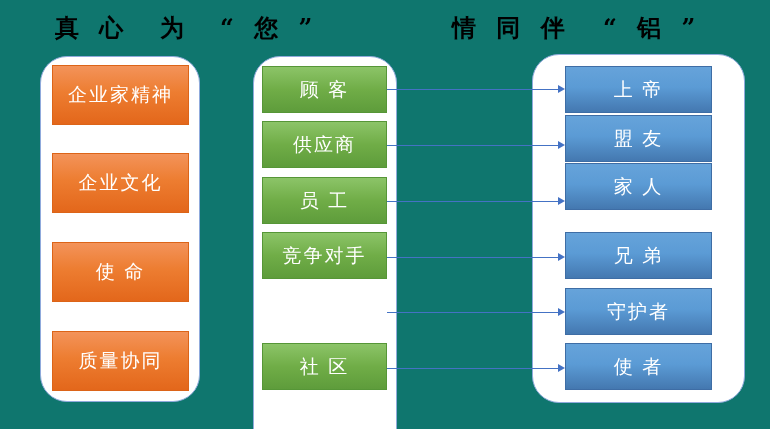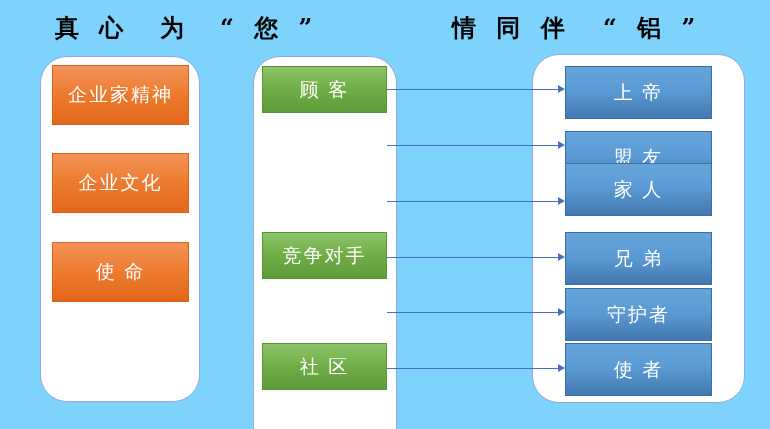--- a/index.html
+++ b/index.html
@@ -1,17 +1,17 @@
 <!DOCTYPE html>
 <html><head>
 <meta charset="utf-8">
 <style>
   html,body{margin:0;padding:0;background:#ffffff;}
   .canvas{
-    position:relative;width:770px;height:429px;background:#7dd3fc;
+    position:relative;width:770px;height:429px;background:#0f766e;
     font-family:"Liberation Sans",sans-serif;overflow:hidden;
   }
   
   .title-seg{
     position:absolute;top:12px;height:32px;line-height:32px;
     font-family:"DejaVu Serif",serif;font-weight:700;font-size:24px;
     color:#000000;letter-spacing:5px;word-spacing:2px;white-space:pre;
   }
   
   .group{
@@ -28,21 +28,21 @@
     left:11px;width:137px;height:60px;font-size:19px;
     background:linear-gradient(180deg,#F3935A 0%,#ED7D31 45%,#E3671B 100%);
     border:1px solid #DC6418;
   }
   .box-green{
     left:8px;width:125px;height:47px;font-size:19px;
     background:linear-gradient(180deg,#8CC468 0%,#70AD47 50%,#5E9C3B 100%);
     border:1px solid #569637;
   }
   .box-blue{
-    left:32px;width:147px;height:53px;font-size:19px;
+    left:32px;width:147px;height:47px;font-size:19px;
     background:linear-gradient(180deg,#66A3DA 0%,#5B9BD5 45%,#4478B0 100%);
     border:1px solid #3E6DA5;
   }
   
   .arrow{
     position:absolute;left:387px;width:171px;height:0;
     border-top:1.4px solid #4472C4;
   }
   .arrow::after{
     content:"";position:absolute;right:-7px;top:-4.6px;width:0;height:0;
@@ -60,31 +60,34 @@
     <span class="title-seg" style="left:160px">为</span>
     <span class="title-seg" style="left:220px">“ 您 ”</span>
     <span class="title-seg" style="left:452px">情 同 伴</span>
     <span class="title-seg" style="left:603px">“ 铝 ”</span>
   </div>
 
   <div class="group" style="left:40px;top:56px;width:160px;height:346px">
     <div class="box box-orange" style="top:8px">企业家精神</div>
     <div class="box box-orange" style="top:96px">企业文化</div>
     <div class="box box-orange" style="top:185px">使 命</div>
+    <div class="box box-orange" style="top:274px">质量协同</div>
   </div>
 
   <div class="group" style="left:253px;top:56px;width:144px;height:418px">
     <div class="box box-green" style="top:9px">顾 客</div>
+    <div class="box box-green" style="top:64px">供应商</div>
+    <div class="box box-green" style="top:120px">员 工</div>
     <div class="box box-green" style="top:175px">竞争对手</div>
     <div class="box box-green" style="top:286px">社 区</div>
   </div>
 
   <div class="group" style="left:532px;top:54px;width:213px;height:349px">
     <div class="box box-blue" style="top:11px">上 帝</div>
-    <div class="box box-blue" style="top:76px">盟 友</div>
+    <div class="box box-blue" style="top:60px">盟 友</div>
     <div class="box box-blue" style="top:108px">家 人</div>
     <div class="box box-blue" style="top:233px">守护者</div>
     <div class="box box-blue" style="top:177px">兄 弟</div>
     <div class="box box-blue" style="top:288px">使 者</div>
   </div>
 
   <div class="arrow" style="top:89px"></div>
   <div class="arrow" style="top:145px"></div>
   <div class="arrow" style="top:201px"></div>
   <div class="arrow" style="top:257px"></div>

